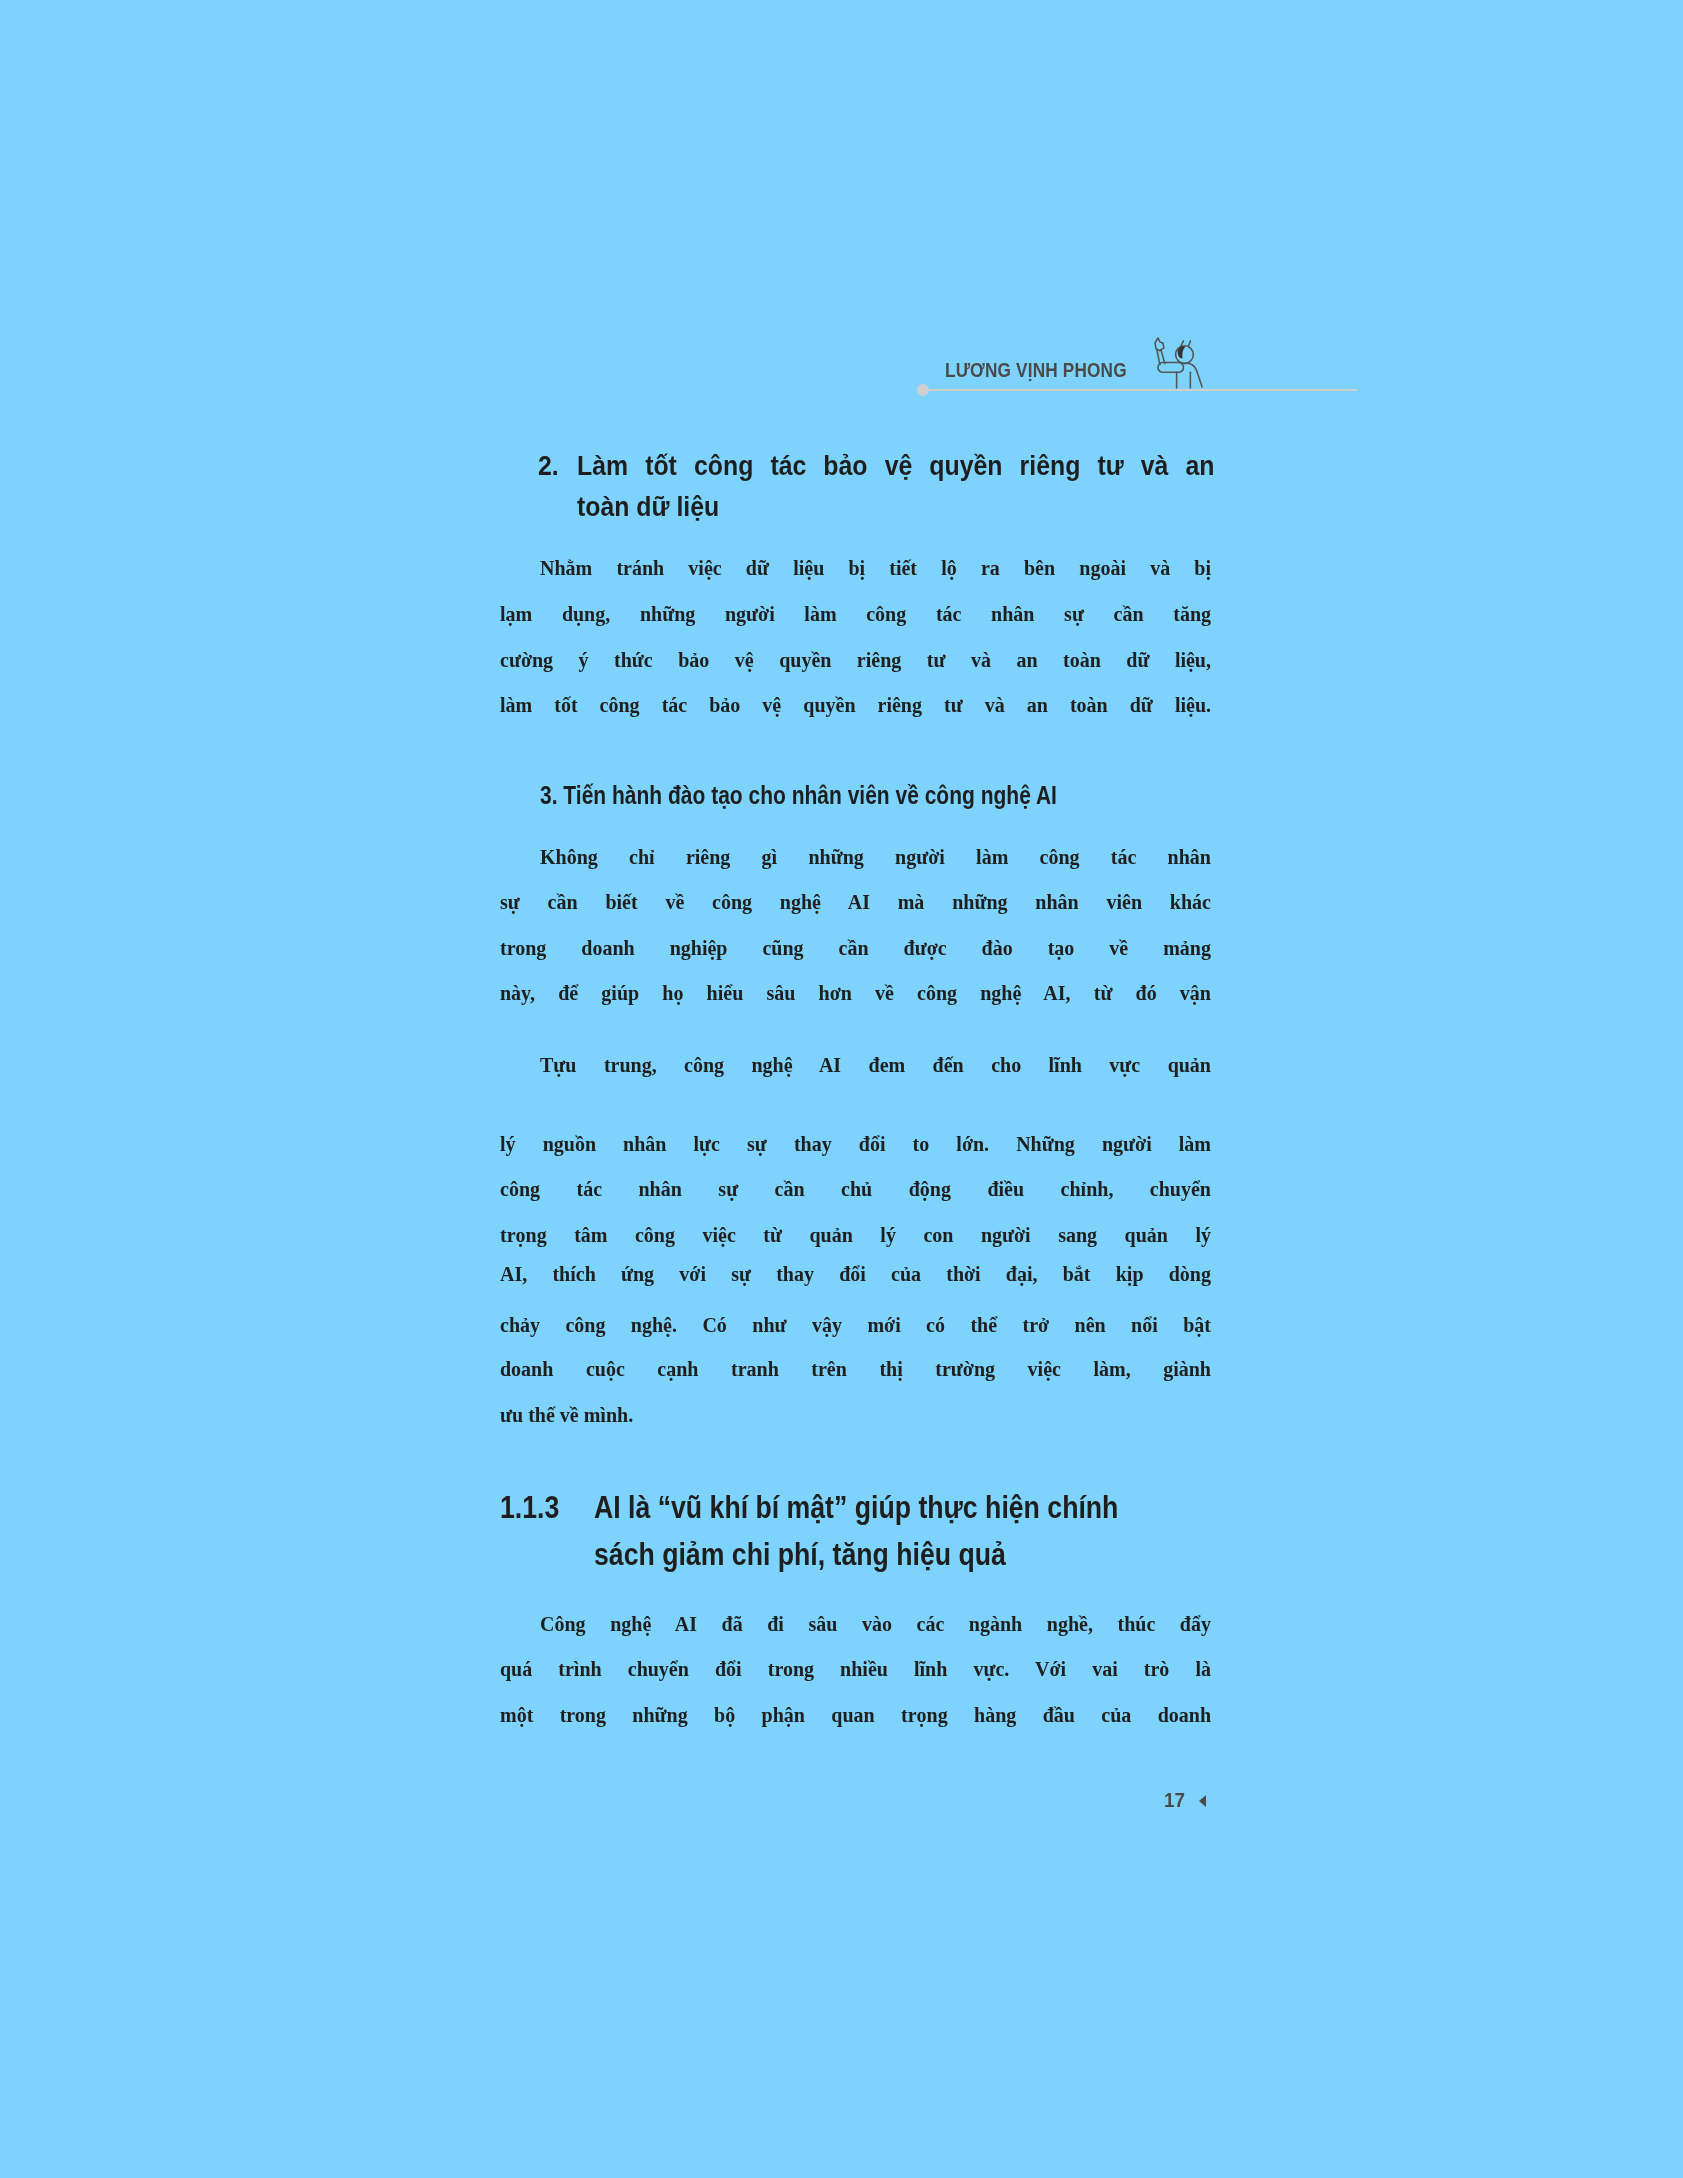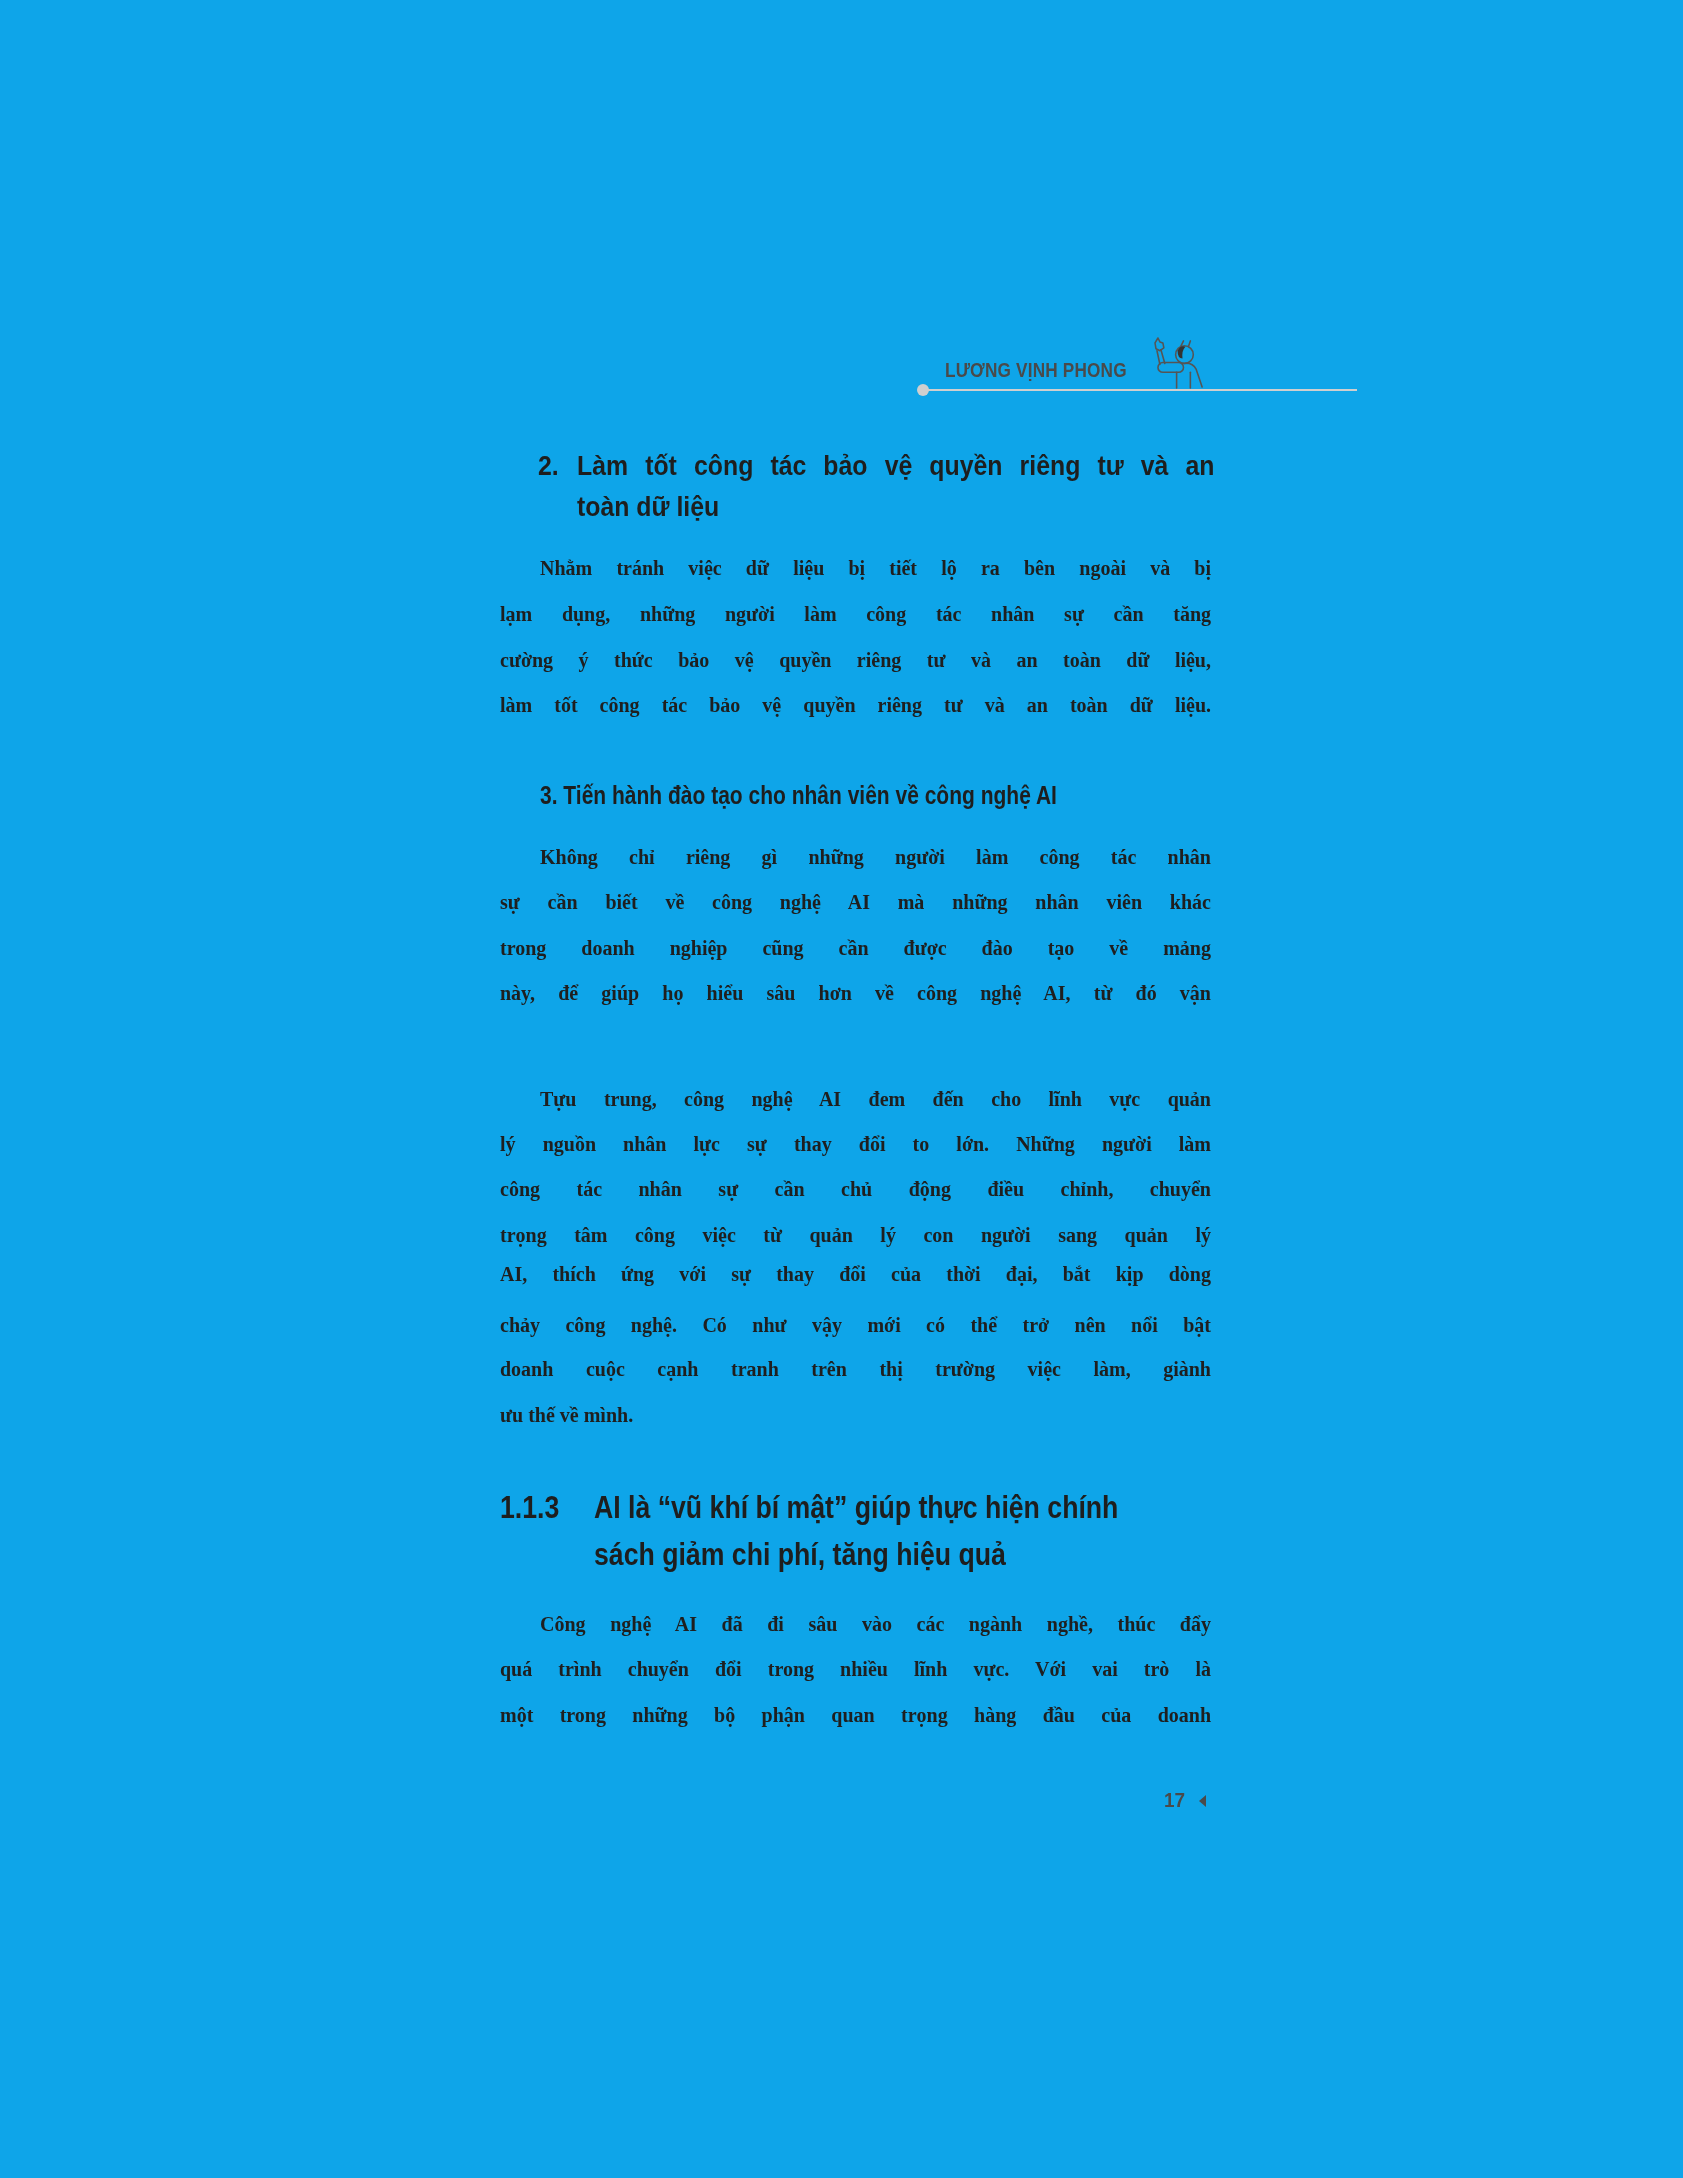--- a/index.html
+++ b/index.html
@@ -1,17 +1,17 @@
 <!DOCTYPE html>
 <html><head>
 <meta charset="utf-8">
 <style>
   html, body { margin: 0; padding: 0; background: #ffffff; }
   body { width: 1683px; height: 2178px; position: relative; overflow: hidden; }
-  .page { position: absolute; left: 0; top: 0; width: 1683px; height: 2178px; background: #0ea5e9; }
+  .page { position: absolute; left: 0; top: 0; width: 1683px; height: 2178px; background: #7dd3fc; }
 
   
   .running-header { position: absolute; left: 917px; top: 351px; width: 446px; height: 48px; }
   .header-author {
     position: absolute; left: 28px; top: 8px;
     font-family: "Liberation Sans", sans-serif; font-weight: bold;
     font-size: 20px; letter-spacing: 0.2px; color: #4a4a4a;
     transform: scaleX(0.86); transform-origin: left top; white-space: nowrap;
   }
   .header-rule { position: absolute; left: 8px; top: 38px; width: 432px; height: 2px; background: #cfcfcf; }
@@ -97,21 +97,21 @@
   <div class="line" style="top:643px;">cường ý thức bảo vệ quyền riêng tư và an toàn dữ liệu,</div>
   <div class="line" style="top:688px;">làm tốt công tác bảo vệ quyền riêng tư và an toàn dữ liệu.</div>
 
   <div class="h-sub h3-line" style="left:540px; top:780px;">3. Tiến hành đào tạo cho nhân viên về công nghệ AI</div>
 
   <div class="line" style="top:885px;">sự cần biết về công nghệ AI mà những nhân viên khác</div>
   <div class="line indent" style="top:840px;">Không chỉ riêng gì những người làm công tác nhân</div>
   <div class="line" style="top:931px;">trong doanh nghiệp cũng cần được đào tạo về mảng</div>
   <div class="line" style="top:976px;">này, để giúp họ hiểu sâu hơn về công nghệ AI, từ đó vận</div>
 
-  <div class="line indent" style="top:1082px;">Tựu trung, công nghệ AI đem đến cho lĩnh vực quản</div>
+  <div class="line indent" style="top:1048px;">Tựu trung, công nghệ AI đem đến cho lĩnh vực quản</div>
   <div class="line" style="top:1127px;">lý nguồn nhân lực sự thay đổi to lớn. Những người làm</div>
   <div class="line" style="top:1172px;">công tác nhân sự cần chủ động điều chỉnh, chuyển</div>
   <div class="line" style="top:1218px;">trọng tâm công việc từ quản lý con người sang quản lý</div>
   <div class="line" style="top:1249px;margin-top:8px;">AI, thích ứng với sự thay đổi của thời đại, bắt kịp dòng</div>
   <div class="line" style="top:1308px;">chảy công nghệ. Có như vậy mới có thể trở nên nổi bật</div>
   <div class="line" style="top:1352px;">doanh cuộc cạnh tranh trên thị trường việc làm, giành</div>
   <div class="line last" style="top:1398px;">ưu thế về mình.</div>
 
   <div class="h-sub h113-line" style="left:500px; top:1490px;">1.1.3</div>
   <div class="h-sub h113-line" style="left:594px; top:1490px;">AI là “vũ khí bí mật” giúp thực hiện chính</div>

